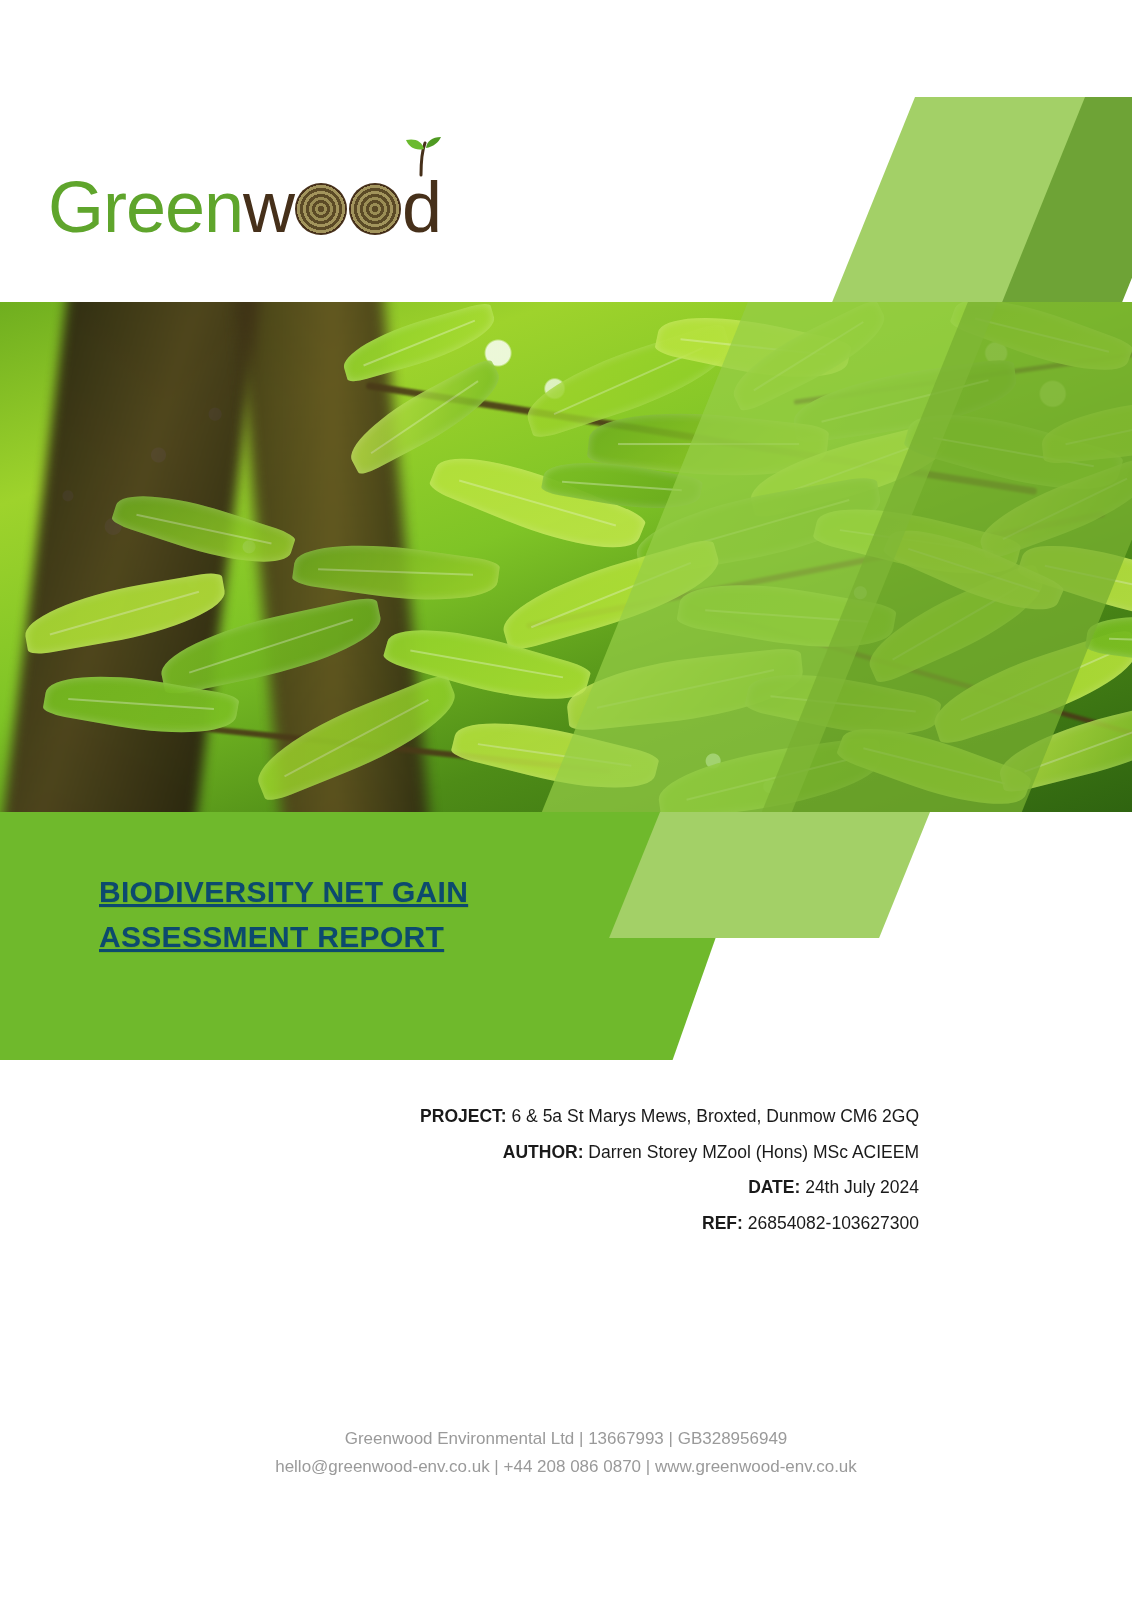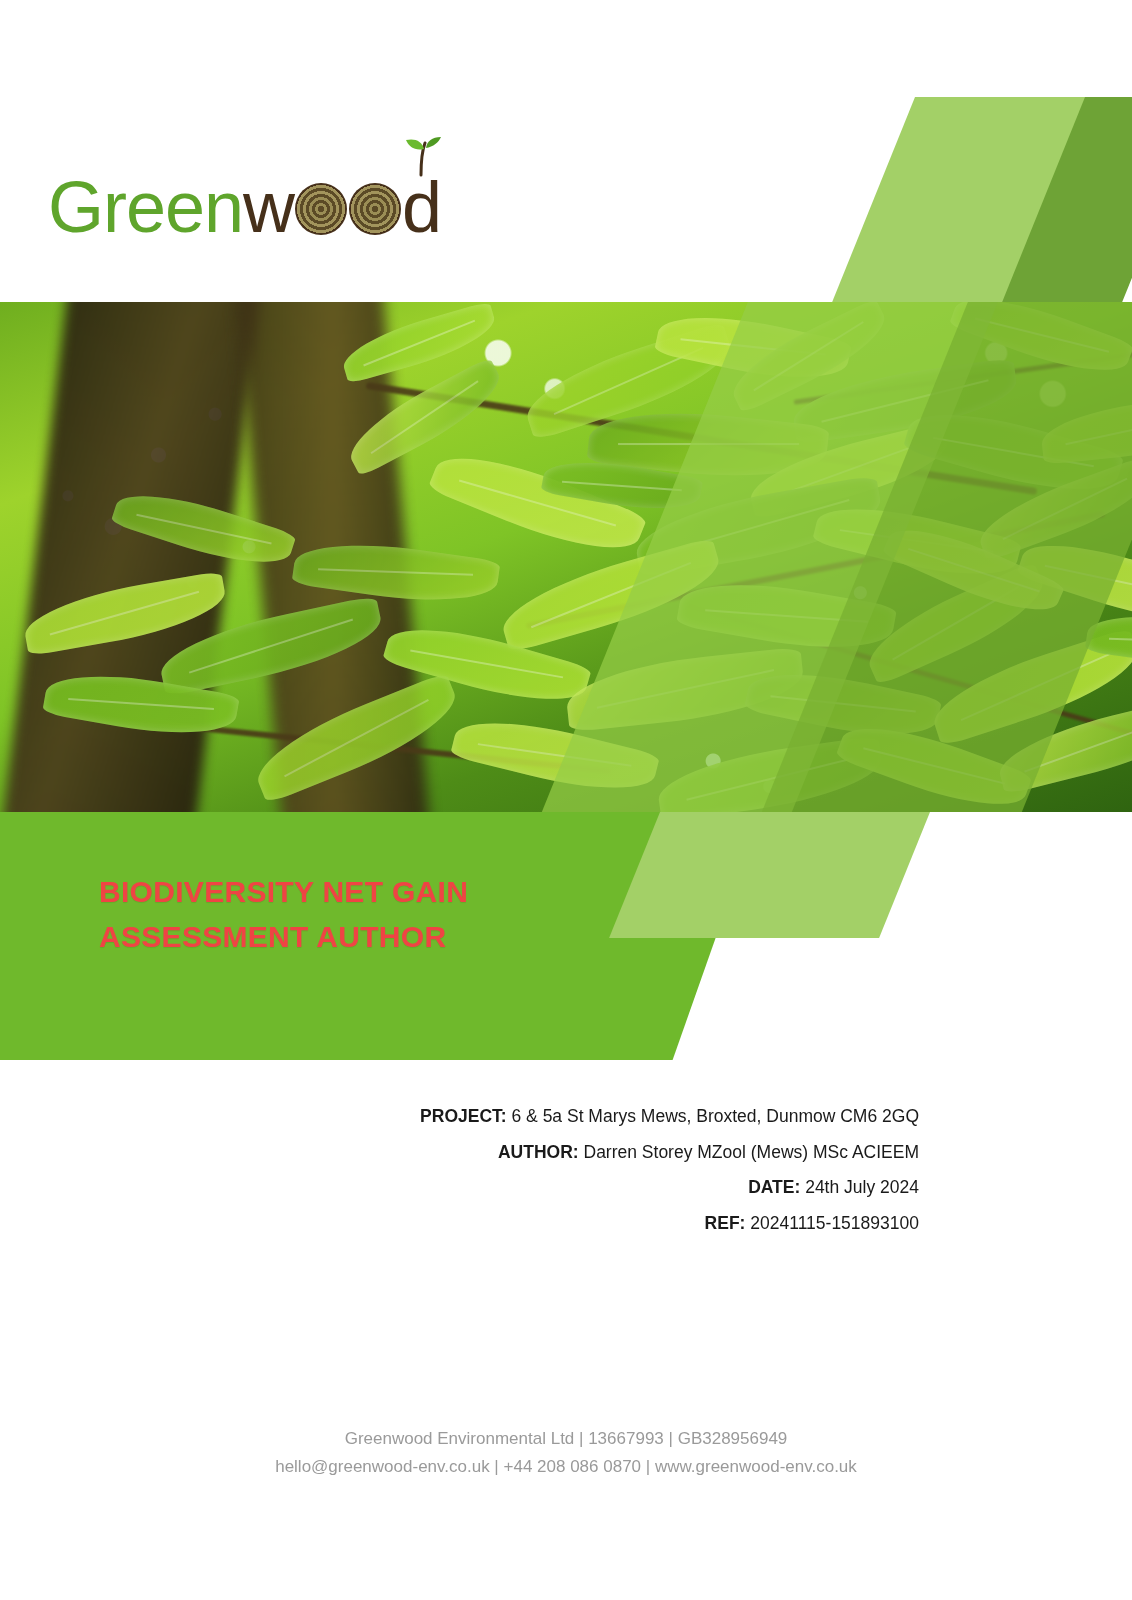--- a/index.html
+++ b/index.html
@@ -109,22 +109,22 @@
     background:#6fb92c;
     clip-path:polygon(0 0, 100% 0, 88.5% 100%, 0 100%);
   }
   .title-band .lightpara {
     position:absolute; left:660px; top:0; width:270px; height:126px;
     background:#a3d067;
     transform:skewX(-22deg); transform-origin:top left;
   }
   .title-text {
     position:absolute; left:99px; top:57px; width:560px;
-    color:#ef4444; font-size:30px; font-weight:bold; line-height:1.5;
-    letter-spacing:.3px; text-shadow:0 1px 1px rgba(0,0,0,.08);
+    color:#0c4a6e; font-size:30px; font-weight:bold; line-height:1.5;
+    letter-spacing:.3px; text-shadow:0 1px 1px rgba(0,0,0,.08);text-decoration:underline;
   }
   .title-text div { white-space:nowrap; }
 
   
   .logo {
     position:absolute; left:48px; top:155px;
     display:flex; align-items:baseline;
     font-size:72px; line-height:1; font-weight:400;margin-top:16px;
   }
   .logo .green { color:#5fa52c; letter-spacing:-1px; }
@@ -236,29 +236,29 @@
       <div class="ov-light"></div>
       <div class="ov-dark"></div>
     </div>
   </div>
 
   <div class="title-band">
     <div class="solid"></div>
     <div class="lightpara"></div>
     <div class="title-text">
       <div>BIODIVERSITY NET GAIN</div>
-      <div>ASSESSMENT AUTHOR</div>
+      <div>ASSESSMENT REPORT</div>
     </div>
   </div>
 
   <div class="details" id="details">
       <div class="row"><span class="k">PROJECT:</span><span class="v"> 6 &amp; 5a St Marys Mews, Broxted, Dunmow CM6 2GQ</span></div>
-      <div class="row"><span class="k">AUTHOR:</span><span class="v"> Darren Storey MZool (Mews) MSc ACIEEM</span></div>
+      <div class="row"><span class="k">AUTHOR:</span><span class="v"> Darren Storey MZool (Hons) MSc ACIEEM</span></div>
       <div class="row"><span class="k">DATE:</span><span class="v"> 24th July 2024</span></div>
-      <div class="row"><span class="k">REF:</span><span class="v"> 20241115-151893100</span></div>
+      <div class="row"><span class="k">REF:</span><span class="v"> 26854082-103627300</span></div>
     </div>
 
   <div class="footer">
     <div>Greenwood Environmental Ltd | 13667993 | GB328956949</div>
     <div>hello@greenwood-env.co.uk | +44 208 086 0870 | www.greenwood-env.co.uk</div>
   </div>
 
 </div>
 
 </body></html>

